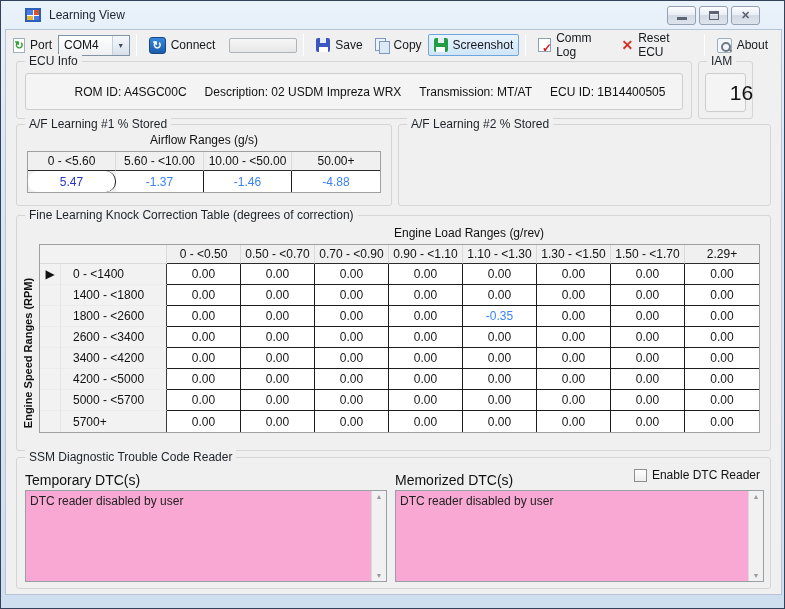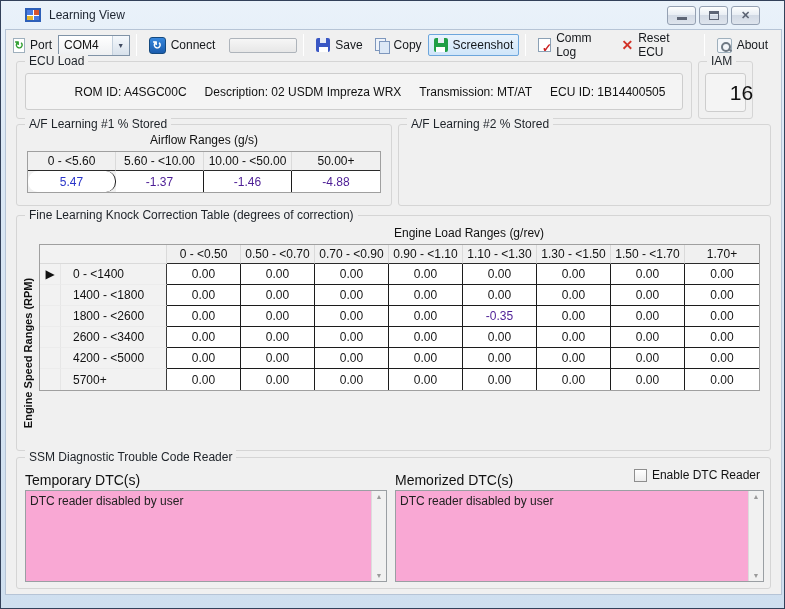--- a/index.html
+++ b/index.html
@@ -85,21 +85,21 @@
   .hth:last-child{ border-right:none; }
   .dcell{ background:#fff; border-right:1px solid #1c1c1c; border-bottom:1px solid #1c1c1c; height:21px; text-align:center; }
   .dcell:last-child{ border-right:none; }
   tr:last-child > .dcell{ border-bottom:none; }
   .ksel{ width:21px; background:#f2f2f2; border-right:1px solid #e6e6e6; border-bottom:1px solid #ececec; font-size:9px; color:#111; text-align:center; }
   .krow{ width:106px; background:#f2f2f2; border-right:1px solid #3a3a3a; border-bottom:1px solid #ececec; text-align:left; padding-left:12px; color:#111; }
   .kcorner{ background:#f2f2f2; border-right:1px solid #dadada; border-bottom:1px solid #dadada; }
   tr:last-child > .ksel, tr:last-child > .krow{ border-bottom:none; }
   .kcell{ width:74px; }
   .ath{ width:88px; }
-  .neg{ color:#4c1d95; } .pos{ color:#2a35c8;border-radius:10px; } .zero{ color:#161616; }
+  .neg{ color:#3b82f6; } .pos{ color:#2a35c8;border-radius:10px; } .zero{ color:#161616; }
 
   .axis-label{ position:absolute; text-align:center; font-size:12px; color:#111; }
   .vlabel-box{ position:absolute; display:flex; align-items:center; justify-content:center; }
   .vlabel-box span{ transform:rotate(-90deg); white-space:nowrap; font-size:11px; font-weight:bold; color:#111; }
 
   
   .dtc-label{ position:absolute; font-size:14px; color:#111; }
   .checkbox-wrap{ position:absolute; display:flex; align-items:center; gap:5px; font-size:12px; color:#111; }
   .checkbox{ width:13px; height:13px; border:1px solid #8e8e8e; background:linear-gradient(180deg,#fff,#ececec); }
   .dtc-area{ position:absolute; border:1px solid #9a9fa3; background:#f9a8d4; }
@@ -176,21 +176,21 @@
         <span>Reset ECU</span>
       </div>
       <div class="tsep"></div>
       <div class="tbtn">
         <span class="icon-about"></span>
         <span>About</span>
       </div>
     </div>
 
     <div class="group" style="left:10px; top:31px; width:676px; height:58px;">
-      <span class="glabel">ECU Load</span>
+      <span class="glabel">ECU Info</span>
       <div class="inset-panel" style="left:8px; top:11px; right:8px; bottom:8px;">
         <div class="ecu-text">
             <span class="">ROM ID: A4SGC00C</span>
             <span class="">Description: 02 USDM Impreza WRX</span>
             <span class="">Transmission: MT/AT</span>
             <span class="">ECU ID: 1B14400505</span>
           </div>
       </div>
     </div>
 
@@ -238,21 +238,21 @@
         <thead>
           <tr>
             <th class="kcorner" colspan="2"></th>
           <th class="hth kcell">0 - &lt;0.50</th>
               <th class="hth kcell">0.50 - &lt;0.70</th>
               <th class="hth kcell">0.70 - &lt;0.90</th>
               <th class="hth kcell">0.90 - &lt;1.10</th>
               <th class="hth kcell">1.10 - &lt;1.30</th>
               <th class="hth kcell">1.30 - &lt;1.50</th>
               <th class="hth kcell">1.50 - &lt;1.70</th>
-              <th class="hth kcell">1.70+</th>
+              <th class="hth kcell">2.29+</th>
             </tr>
         </thead>
         <tbody>
             <tr class="">
               <th class="ksel">▶</th>
               <th class="krow">0 - &lt;1400</th>
               <td class="dcell kcell zero">0.00</td>
               <td class="dcell kcell zero">0.00</td>
               <td class="dcell kcell zero">0.00</td>
               <td class="dcell kcell zero">0.00</td>
@@ -292,21 +292,45 @@
               <td class="dcell kcell zero">0.00</td>
               <td class="dcell kcell zero">0.00</td>
               <td class="dcell kcell zero">0.00</td>
               <td class="dcell kcell zero">0.00</td>
               <td class="dcell kcell zero">0.00</td>
               <td class="dcell kcell zero">0.00</td>
               <td class="dcell kcell zero">0.00</td>
             </tr>
             <tr class="">
               <th class="ksel"></th>
+              <th class="krow">3400 - &lt;4200</th>
+              <td class="dcell kcell zero">0.00</td>
+              <td class="dcell kcell zero">0.00</td>
+              <td class="dcell kcell zero">0.00</td>
+              <td class="dcell kcell zero">0.00</td>
+              <td class="dcell kcell zero">0.00</td>
+              <td class="dcell kcell zero">0.00</td>
+              <td class="dcell kcell zero">0.00</td>
+              <td class="dcell kcell zero">0.00</td>
+            </tr>
+            <tr class="">
+              <th class="ksel"></th>
               <th class="krow">4200 - &lt;5000</th>
+              <td class="dcell kcell zero">0.00</td>
+              <td class="dcell kcell zero">0.00</td>
+              <td class="dcell kcell zero">0.00</td>
+              <td class="dcell kcell zero">0.00</td>
+              <td class="dcell kcell zero">0.00</td>
+              <td class="dcell kcell zero">0.00</td>
+              <td class="dcell kcell zero">0.00</td>
+              <td class="dcell kcell zero">0.00</td>
+            </tr>
+            <tr class="">
+              <th class="ksel"></th>
+              <th class="krow">5000 - &lt;5700</th>
               <td class="dcell kcell zero">0.00</td>
               <td class="dcell kcell zero">0.00</td>
               <td class="dcell kcell zero">0.00</td>
               <td class="dcell kcell zero">0.00</td>
               <td class="dcell kcell zero">0.00</td>
               <td class="dcell kcell zero">0.00</td>
               <td class="dcell kcell zero">0.00</td>
               <td class="dcell kcell zero">0.00</td>
             </tr>
             <tr class="">

